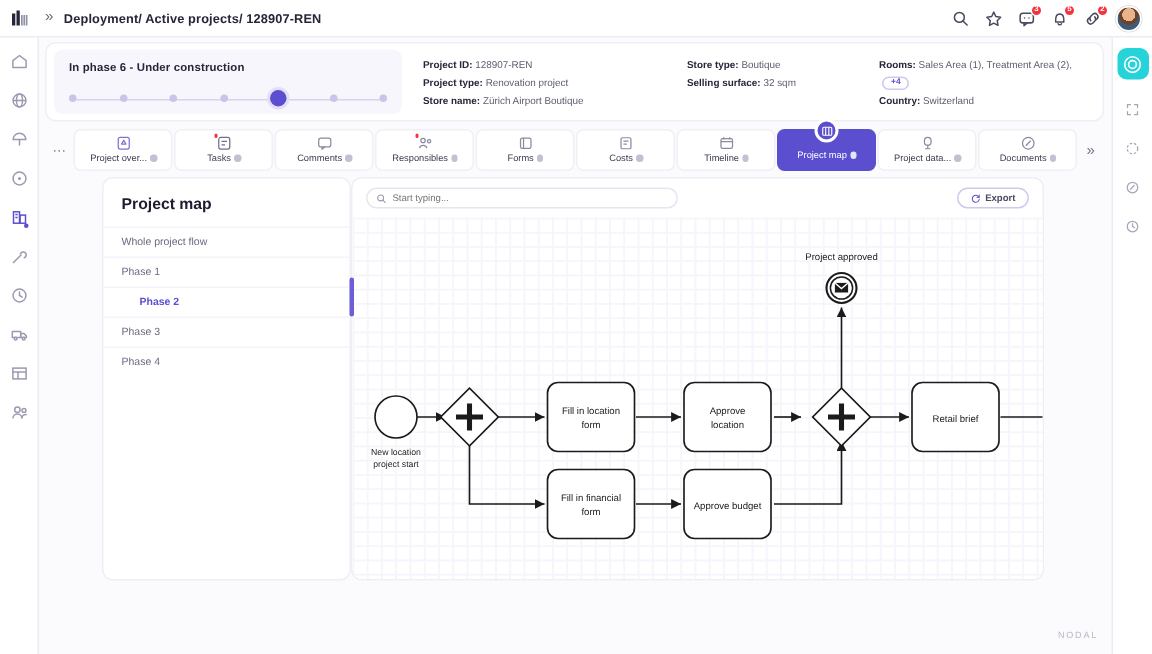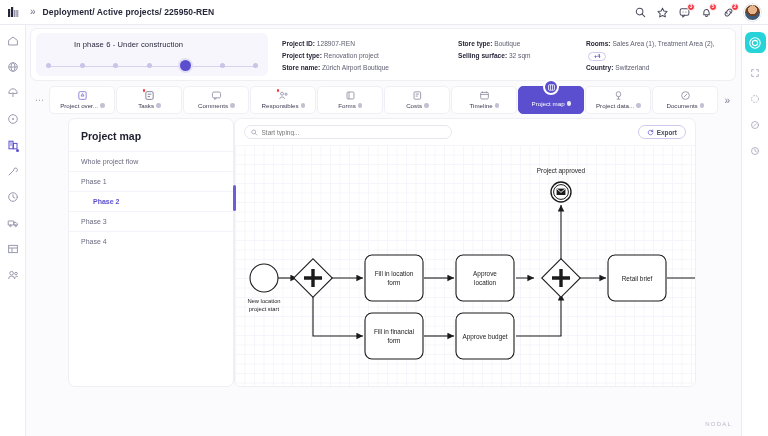--- a/index.html
+++ b/index.html
@@ -59,21 +59,21 @@
   
   .infostrip {
     position: absolute; top: 28px; left: 30px; width: 706px; height: 53px;
     background: #ffffff; border: 1px solid #efeef5; border-radius: 7px;
     display: flex; align-items: stretch; z-index: 5;
   }
   .phase-card {
     width: 232px; margin: 4px 0 4px 5px; background: #f7f6fc; border-radius: 6px;
     padding: 7px 10px 0 10px;
   }
-  .phase-title { font-size: 7.6px; font-weight: normal; color: #26263a; letter-spacing: .1px; margin-left: 28px; }
+  .phase-title { font-size: 7.6px; font-weight: bold; color: #26263a; letter-spacing: .1px; }
   .phase-track { position: relative; margin-top: 11px; height: 12px; }
   .phase-line { position: absolute; top: 5.5px; left: 4px; right: 4px; height: 1.2px; background: #d7d3ee; }
   .phase-dots { position: absolute; top: 0; left: 0; right: 0; display: flex; justify-content: space-between; align-items: center; }
   .pdot { width: 5px; height: 5px; border-radius: 50%; background: #c9c4e8; }
   .pdot.cur { width: 11px; height: 11px; background: #5b4fcf; box-shadow: 0 0 0 2px #e3e0f6; }
   .infocols { display: flex; flex: 1; padding: 9px 0 0 14px; gap: 0; }
   .icol { font-size: 6.6px; color: #5d5d70; line-height: 12px; }
   .icol.c1 { width: 176px; }
   .icol.c2 { width: 128px; }
   .icol.c3 { flex: 1; }
@@ -172,21 +172,21 @@
     <div class="logo-box">
       <svg class="logo-glyph" width="13" height="13" viewBox="0 0 13 13">
         <rect x="1" y="3" width="2.2" height="8" fill="#26263a"></rect>
         <rect x="4" y="1" width="2.2" height="10" fill="#26263a"></rect>
         <rect x="7" y="4" width="1.1" height="7" fill="#8f8fa6"></rect>
         <rect x="8.6" y="4" width="1.1" height="7" fill="#8f8fa6"></rect>
         <rect x="10.2" y="4" width="1.1" height="7" fill="#8f8fa6"></rect>
       </svg>
     </div>
     <span class="bc-chev">»</span>
-    <span class="bc-text">Deployment/ Active projects/ 225950-REN</span>
+    <span class="bc-text">Deployment/ Active projects/ 128907-REN</span>
 
     <div class="top-right">
       <div class="tr-icon">
         <svg width="11" height="11" viewBox="0 0 12 12" fill="none" stroke="#4a4a5e" stroke-width="1.1">
           <circle cx="5" cy="5" r="3.6"></circle>
             <line x1="7.8" y1="7.8" x2="10.6" y2="10.6" stroke-linecap="round"></line>
         </svg>
       </div>
       <div class="tr-icon">
         <svg width="11" height="11" viewBox="0 0 12 12" fill="none" stroke="#4a4a5e" stroke-width="1.1" stroke-linejoin="round">

